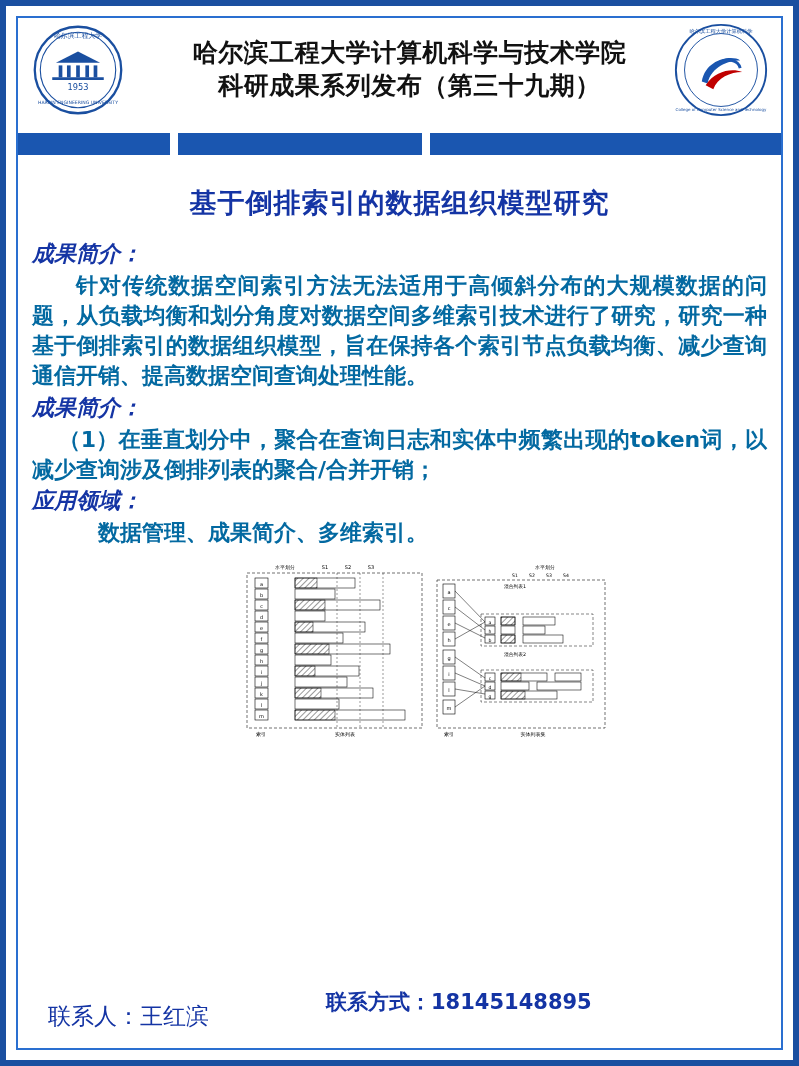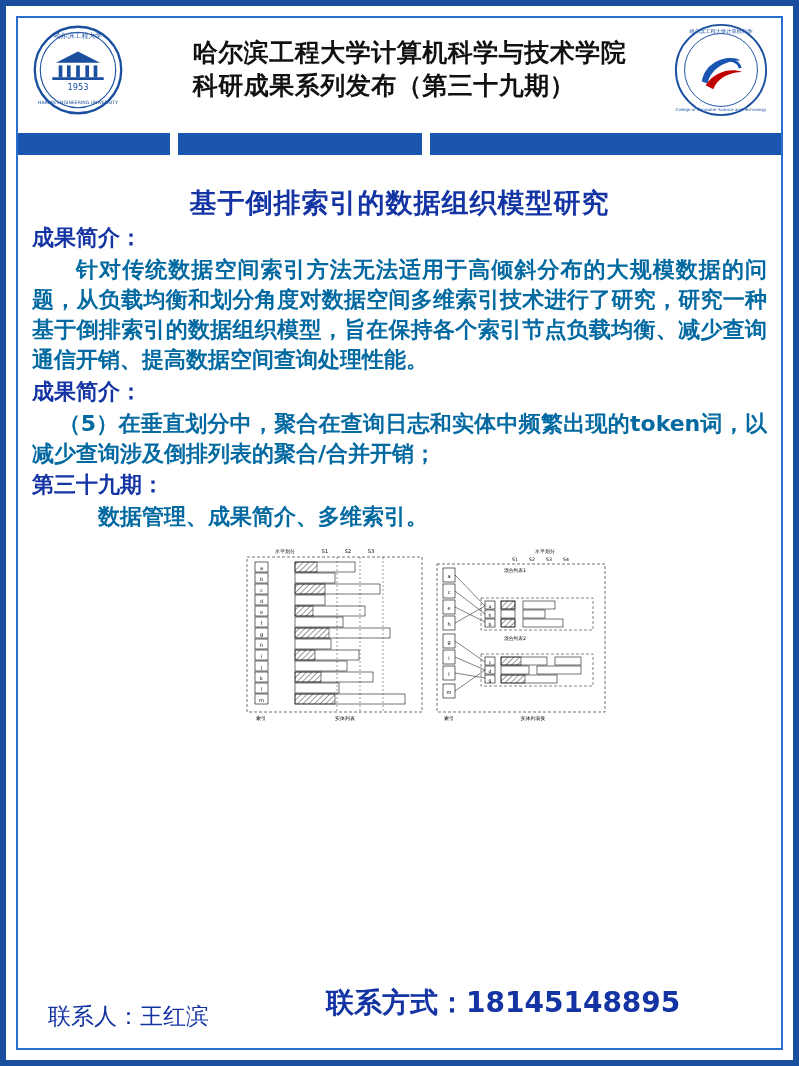--- a/index.html
+++ b/index.html
@@ -47,20 +47,21 @@
     height: 92px;
   }
   .logo-right {
     position: absolute;
     right: 24px;
     top: 16px;
     width: 96px;
     height: 96px;
   }
   .header-titles {
+    text-align: center;
     margin-left: 30px;
     margin-right: 10px;
   }
   .header-line {
     font-size: 25px;
     font-weight: bold;
     color: #111111;
     line-height: 1.32;
     letter-spacing: 0.5px;
     white-space: nowrap;
@@ -85,28 +86,29 @@
 
   
   .content {
     padding: 16px 26px 0 26px;
   }
   .doc-title {
     text-align: center;
     font-size: 27px;
     font-weight: bold;
     color: #1434a4;
-    margin: 14px 0 2px 0;
+    margin: 14px 0 18px 0;
     letter-spacing: 1px;
   }
   .section-head {
     font-size: 22px;
     font-weight: bold;
     color: #1434a4;
     margin: 2px 0 2px 0;
+    font-style: italic;
   }
   .para {
     font-size: 22px;
     font-weight: bold;
     color: #0369a1;
     line-height: 1.36;
     text-align: justify;
     text-justify: inter-ideograph;
     margin: 0 0 2px 0;
   }
@@ -142,21 +144,21 @@
     color: #1434a4;
     padding-left: 28px;
     box-sizing: border-box;
     padding-top: 26px;
   }
   .footer-right {
     flex: 1;
     padding-left: 6px;
   }
   .footer-row {
-    font-size: 28px;
+    font-size: 21px;
     font-weight: bold;
     color: #1434a4;
     line-height: 1.6;
     white-space: nowrap;
   }
   .footer-row .val { color: #1434a4; }
 </style>
 </head>
 <body>
 
@@ -202,23 +204,23 @@
   </div>
 
   <div class="content">
 
     <div class="doc-title">基于倒排索引的数据组织模型研究</div>
 
     <div class="section-head">成果简介：</div>
     <div class="para indent">针对传统数据空间索引方法无法适用于高倾斜分布的大规模数据的问题，从负载均衡和划分角度对数据空间多维索引技术进行了研究，研究一种基于倒排索引的数据组织模型，旨在保持各个索引节点负载均衡、减少查询通信开销、提高数据空间查询处理性能。</div>
 
     <div class="section-head">成果简介：</div>
-    <div class="para indent1">（5）在垂直划分中，聚合在查询日志和实体中频繁出现的token词，以减少查询涉及倒排列表的聚合/合并开销；</div>
-
-    <div class="section-head">第三十九期：</div>
+    <div class="para indent1">（1）在垂直划分中，聚合在查询日志和实体中频繁出现的token词，以减少查询涉及倒排列表的聚合/合并开销；</div>
+
+    <div class="section-head">应用领域：</div>
     <div class="para center-ind">数据管理、成果简介、多维索引。</div>
 
     <div class="figure-wrap">
       <svg class="figure" viewBox="0 0 430 190">
         <g font-family="'DejaVu Sans',sans-serif" font-size="5" fill="#000000">
 
           <text x="100" y="9" text-anchor="middle">水平划分</text>
           <text x="140" y="9" text-anchor="middle">S1</text>
           <text x="163" y="9" text-anchor="middle">S2</text>
           <text x="186" y="9" text-anchor="middle">S3</text>

